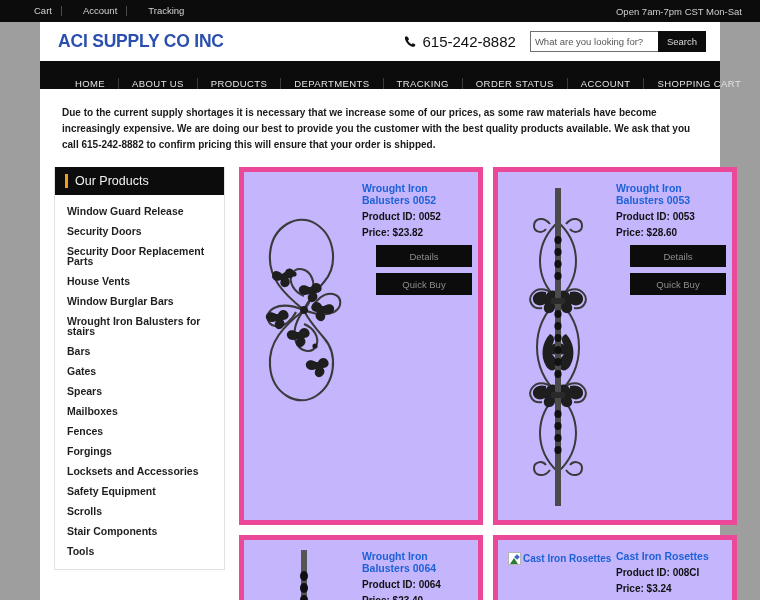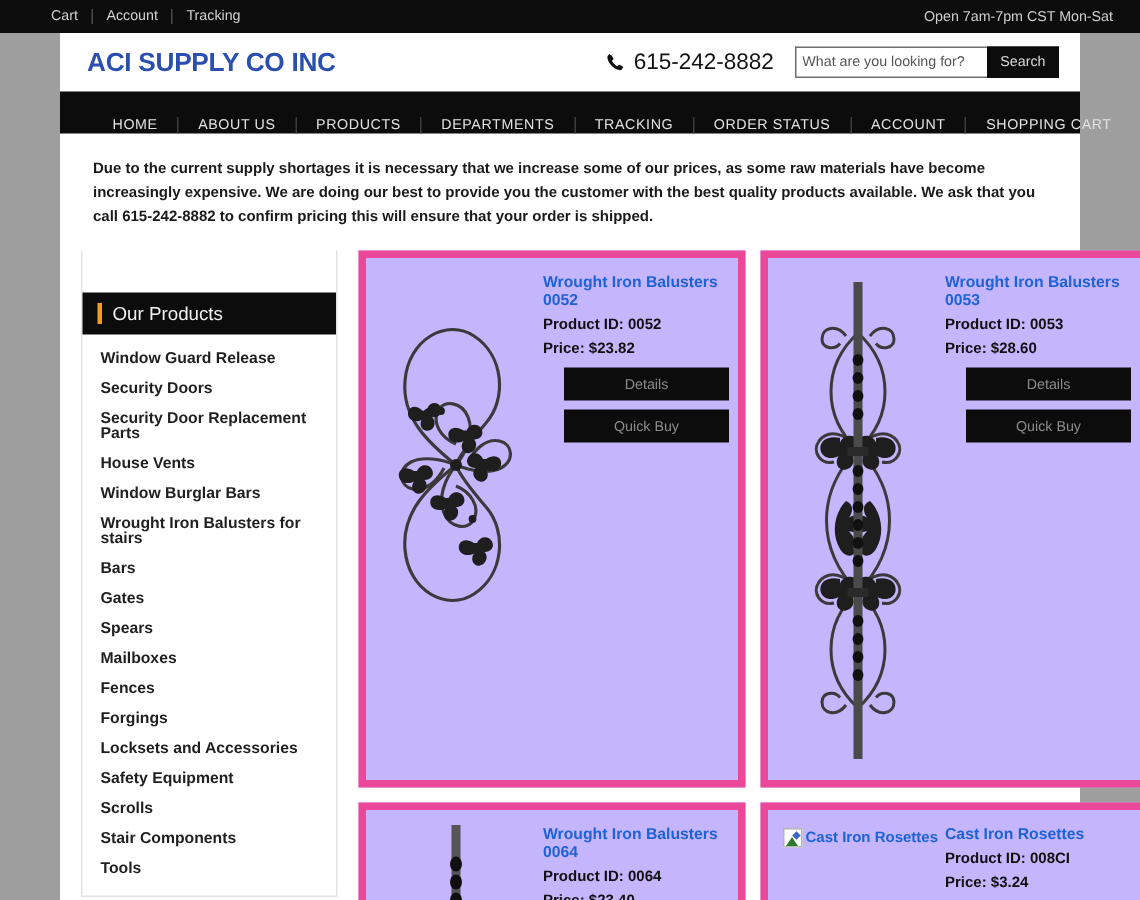--- a/index.html
+++ b/index.html
@@ -19,21 +19,21 @@
   
   .topbar {
     height: 22px;
     background: #0c0c0c;
     color: #cfcfcf;
     display: flex;
     align-items: center;
     padding: 0 18px 0 34px;
     font-size: 9.5px;
   }
-  .topbar .left { display: flex; gap: 0; }
+  .topbar .left { display: flex; gap: 12px; }
   .topbar .left a {
     color: #d2d2d2; text-decoration: none;
     padding: 0 9px; line-height: 10px;
     border-right: 1px solid #4a4a4a;
   }
   .topbar .left a:first-child { padding-left: 0; }
   .topbar .left a:last-child { border-right: none; }
   .topbar .right { margin-left: auto; color: #cfcfcf; font-size: 9.5px; }
 
   
@@ -141,21 +141,20 @@
     border-top: none;
     background: #fff;
   }
   .sidebar-head {
     background: #0c0c0c;
     height: 28px;
     display: flex;
     align-items: center;
     padding-left: 10px;
     gap: 7px;
-    margin-top: 28px;
   }
   .sidebar-head .bar {
     width: 3px; height: 14px; background: #f59b1e; display:block;
   }
   .sidebar-head .title {
     color: #f2f2f2;
     font-size: 12.5px;
   }
   .sidebar ul { list-style: none; margin: 0; padding: 6px 0 8px 0; }
   .sidebar li a {
@@ -203,21 +202,21 @@
   }
   .card .pid, .card .price {
     font-size: 10px;
     font-weight: bold;
     color: #111;
     margin-bottom: 4px;
     line-height: 12px;
   }
   .card .btn {
     display: block;
-    width: 110px;
+    width: 96px;
     height: 22px;
     background: #0c0c0c;
     color: #8d8d8d;
     border: none;
     font-size: 9.5px;
     margin: 6px 0 0 14px;
     cursor: pointer;
     text-align: center;
     line-height: 22px;
     font-family: "Liberation Sans", sans-serif;

